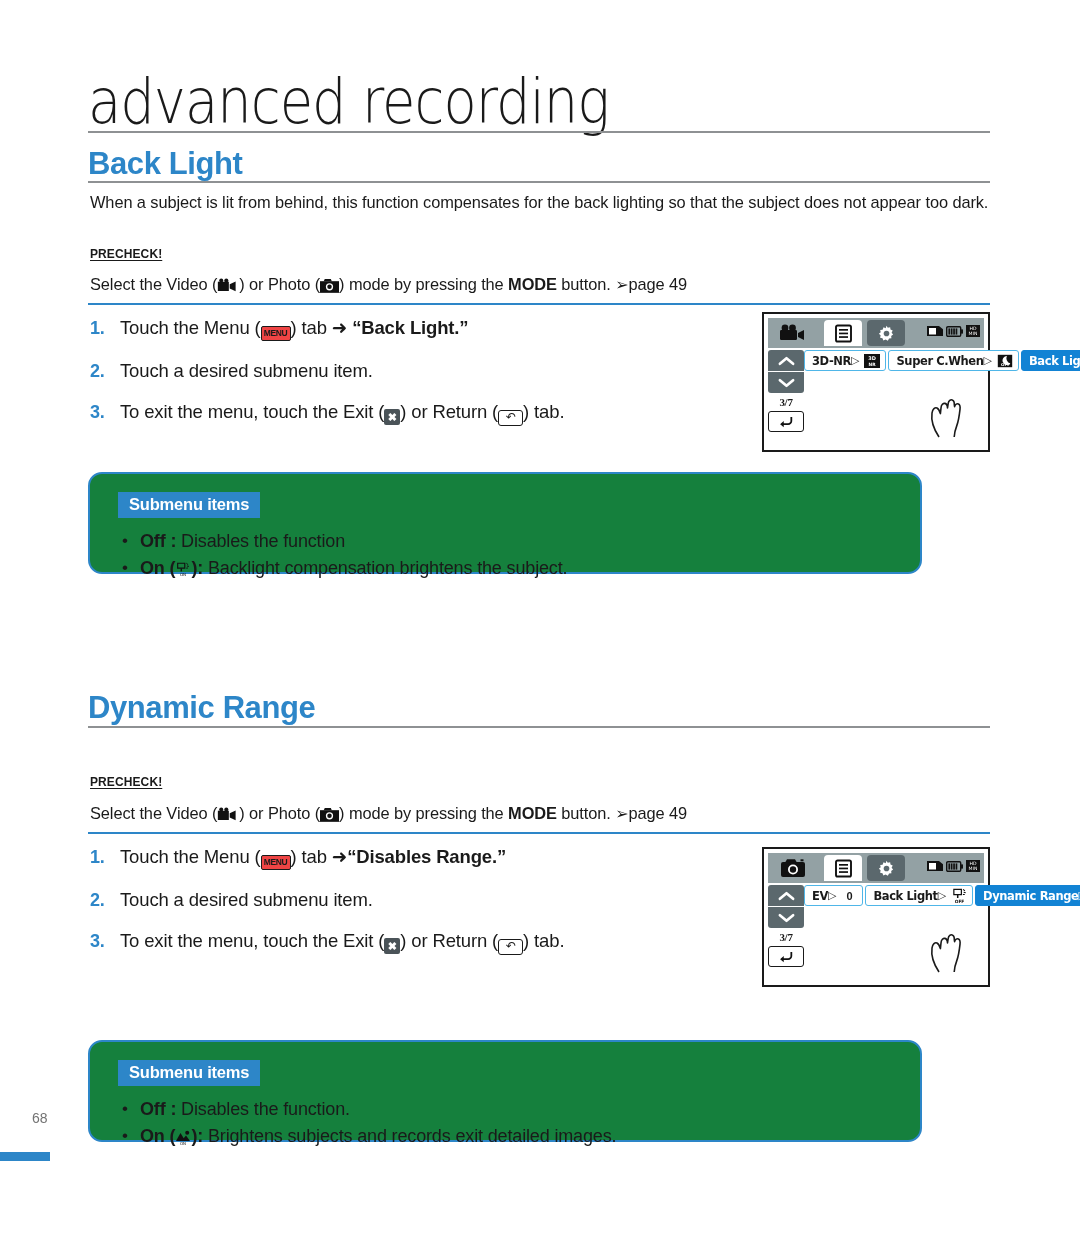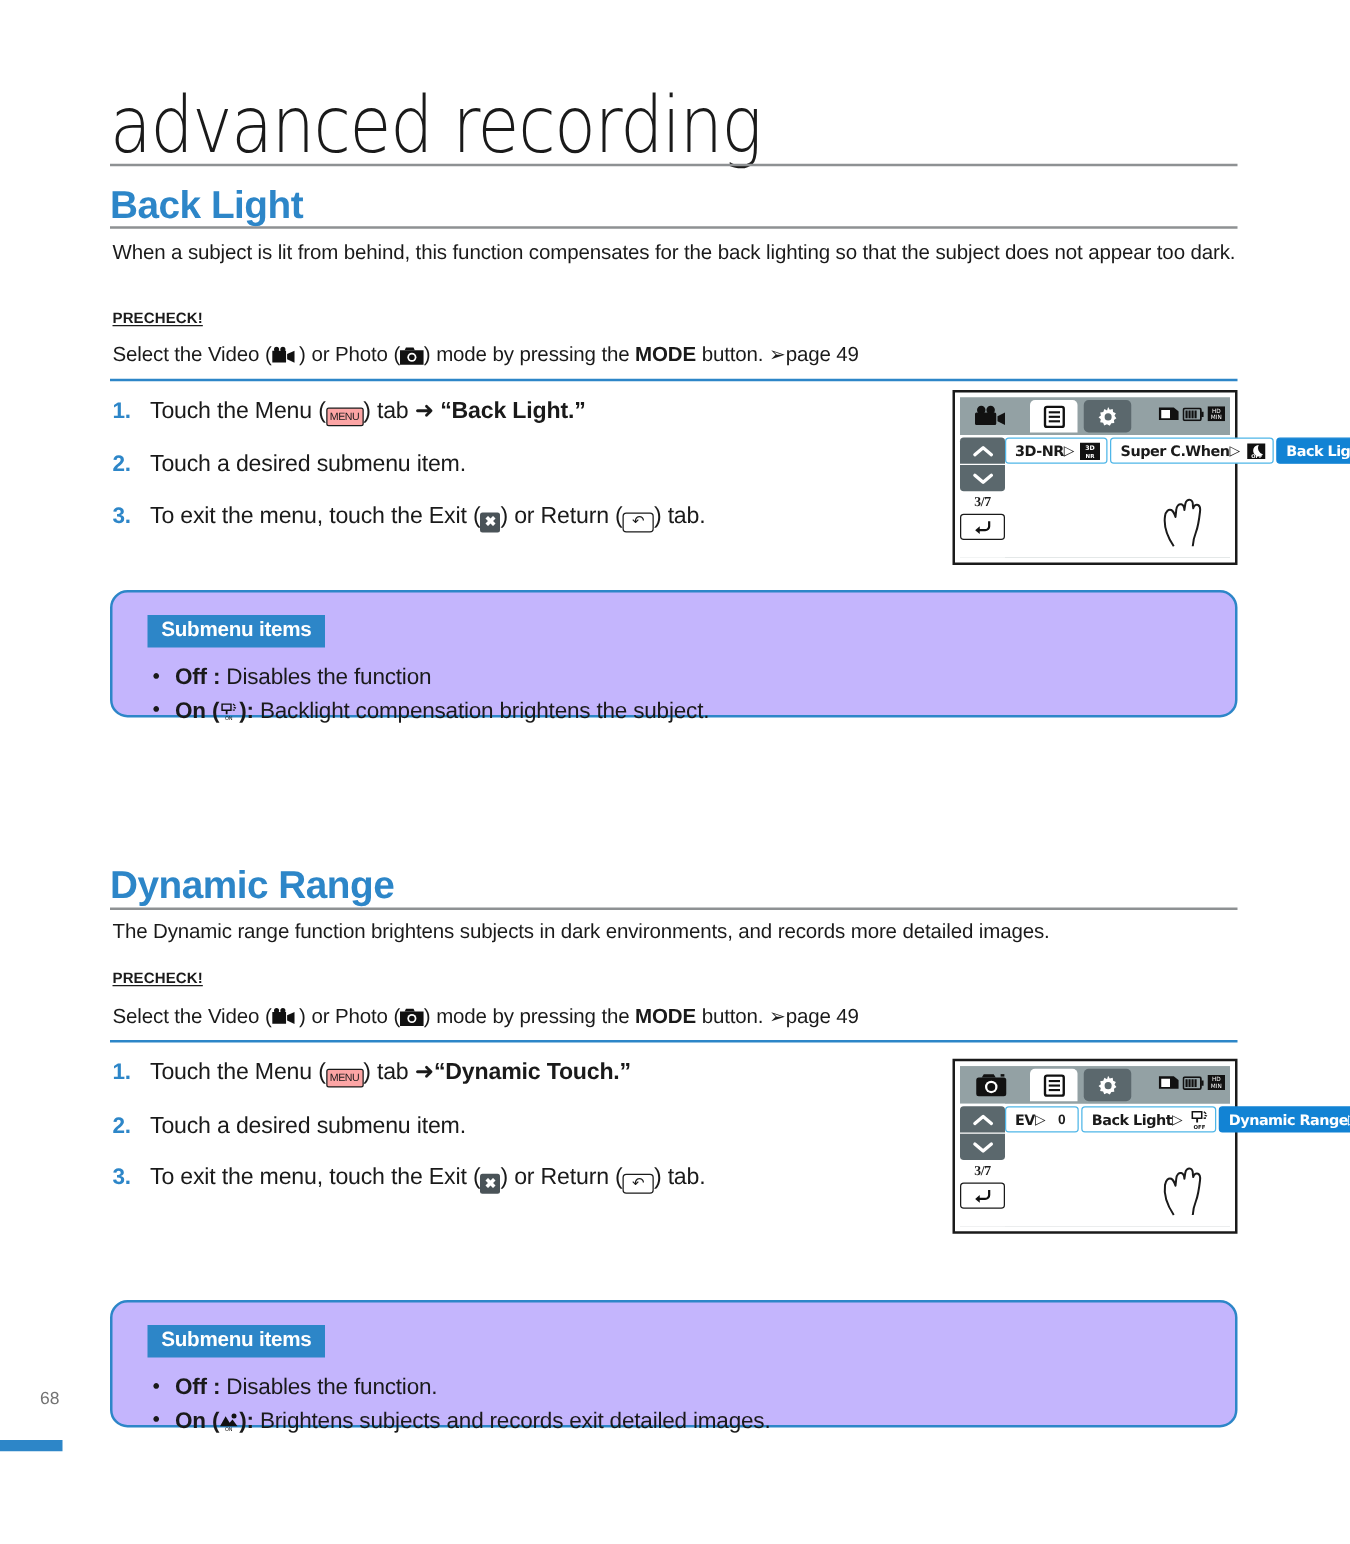--- a/index.html
+++ b/index.html
@@ -99,23 +99,23 @@
   
   .ic {
     display: inline-block;
     vertical-align: -2px;
     position: relative;
   }
   .ic-menu {
     width: 30px; height: 15px;
     border: 1.4px solid #1a1a1a;
     border-radius: 2px;
-    background: #fca5a5;
+    background: #ef4444;
     font-size: 8.5px;
-    font-weight: normal;
+    font-weight: bold;
     line-height: 12.5px;
     text-align: center;
     letter-spacing: -0.4px;
     color: #1a1a1a;
     vertical-align: -2px;
   }
   .ic-exit {
     width: 16px; height: 16px;
     background: #4a5358;
     border-radius: 2px;
@@ -146,24 +146,24 @@
     vertical-align: -3px;
   }
   .ic-arrow { font-size: 16px; vertical-align: 0px; }
   .ic-backlight-sm { width: 16px; height: 17px; vertical-align: -4px; }
   .ic-dr-sm { width: 16px; height: 15px; vertical-align: -3px; }
 
   
   .sub-box {
     position: absolute;
     left: 88px;
-    width: 902px;
+    width: 834px;
     border: 2.4px solid #2d86c8;
     border-radius: 14px;
-    background: #c4b5fd;
+    background: #15803d;
   }
   .sub-badge {
     display: inline-block;
     background: #2d86c8;
     color: #ffffff;
     font-size: 16.5px;
     font-weight: bold;
     padding: 3px 11px 4px 11px;
     margin: 18px 0 10px 28px;
     letter-spacing: -0.2px;
@@ -485,21 +485,20 @@
             <path d="M12.8 1.5l2 1.6M13.4 4.5l2.2.6M12.6 7l2-.2" stroke="#111" stroke-width="1.1"></path>
             <path d="M6.3 7.2h1.6v3.4H6.3z" fill="#111"></path>
             <text x="9" y="16" font-size="4.6" fill="#111" text-anchor="middle" font-family="DejaVu Sans, sans-serif">ON</text>
           </svg><b>): </b><span>Backlight compensation brightens the subject.</span></div>
     </div>
   </div>
 
   <div class="h-sec" style="top:690px">Dynamic Range</div>
   <div class="h-rule" style="top:726px"></div>
 
-  <div class="body-text" style="left:90px; top:733px; width:900px;">The Dynamic range function brightens subjects in dark environments, and records more detailed images.</div>
 
   <div class="precheck" style="top:775px">PRECHECK!</div>
 
   <div class="body-text" style="left:90px; top:801px; width:900px;">
     <span>Select the Video (</span><svg class="ic ic-video" viewBox="0 0 26 17">
         <path fill="#111" d="M1 4h13v11H1z"></path>
         <circle cx="5" cy="2.6" r="2.4" fill="#111"></circle>
         <circle cx="11" cy="2.6" r="2.4" fill="#111"></circle>
         <path fill="#111" d="M15 7l7-3.2v11.4L15 12z"></path>
       </svg><span>) or Photo (</span><svg class="ic ic-photo" viewBox="0 0 22 17">
@@ -508,21 +507,21 @@
         <circle cx="11" cy="10" r="4.2" fill="#fff"></circle>
         <circle cx="11" cy="10" r="2.6" fill="#111"></circle>
       </svg><span>) mode by pressing the </span><b>MODE</b><span> button. </span><span class="ic-arrow">➢</span><span>page 49</span>
   </div>
 
   <div class="blue-rule" style="top:832px"></div>
 
   <div class="steps" style="top:846px; width:660px;">
     <div class="step">
       <span class="step-num">1.</span>
-      <span><span>Touch the Menu (</span><span class="ic ic-menu">MENU</span><span>) tab </span><span>➜</span><b>“Dynamic Touch.”</b></span>
+      <span><span>Touch the Menu (</span><span class="ic ic-menu">MENU</span><span>) tab </span><span>➜</span><b>“Disables Range.”</b></span>
     </div>
     <div class="step">
       <span class="step-num">2.</span>
       <span>Touch a desired submenu item.</span>
     </div>
     <div class="step">
       <span class="step-num">3.</span>
       <span><span>To exit the menu, touch the Exit (</span><span class="ic ic-exit">✖</span><span>) or Return (</span><span class="ic ic-return">↶</span><span>) tab.</span></span>
     </div>
   </div>

